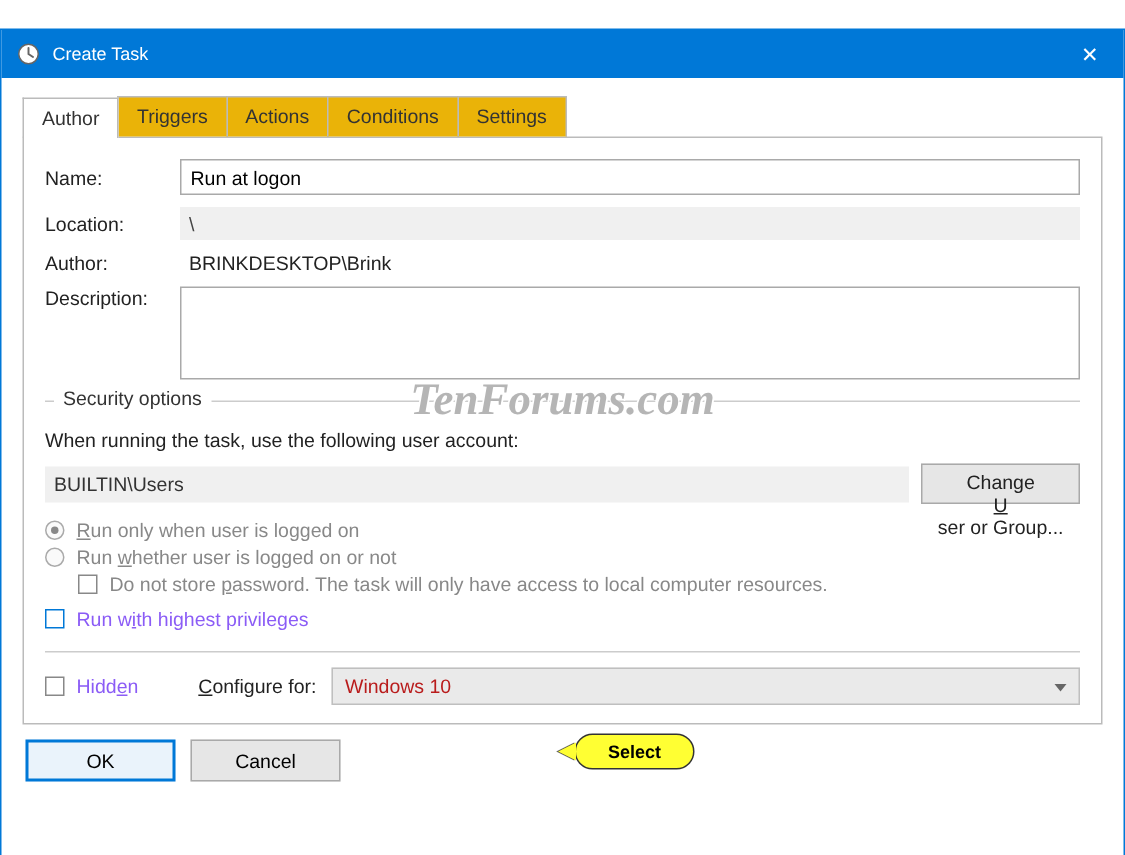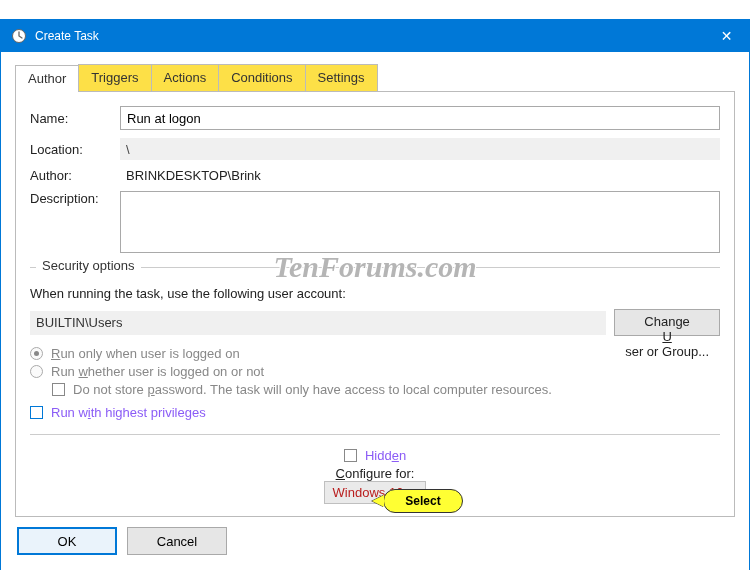--- a/index.html
+++ b/index.html
@@ -5,21 +5,21 @@
 * { box-sizing: border-box; font-family: "Segoe UI", Tahoma, sans-serif; }
 body { margin: 0; background: #fff; width: 750px; height: 570px; position: relative; }
 .window { width: 750px; height: 570px; border: 1px solid #0078d7; background: #fff; display: flex; flex-direction: column; margin-top: 19px; }
 .titlebar { height: 32px; background: #0078d7; color: #fff; display: flex; align-items: center; }
 .titlebar .icon { width: 16px; height: 16px; margin: 0 8px 0 10px; display: flex; align-items: center; justify-content: center; }
 .titlebar .title { font-size: 12px; flex: 1; }
 .titlebar .close { width: 45px; height: 32px; display: flex; align-items: center; justify-content: center; font-size: 14px; }
 .client { flex: 1; padding: 12px 14px 14px 14px; display: flex; flex-direction: column; }
 .tabarea { position: relative; }
 .tabs { display: flex; gap: 0; font-size: 13px; position: relative; z-index: 2; }
-.tab { padding: 5px 12px 6px 12px; border: 1px solid #bbb; background: #fde047; color: #333; border-bottom: none; margin-right: -1px; cursor: default; }
+.tab { padding: 5px 12px 6px 12px; border: 1px solid #bbb; background: #eab308; color: #333; border-bottom: none; margin-right: -1px; cursor: default; }
 .tab.active { background: #fff; position: relative; top: 1px; border-top: 1px solid #bbb; }
 .tabpanel { border: 1px solid #bbb; padding: 14px 14px 12px 14px; background: #fff; font-size: 13px; color: #222; }
 .row { display: flex; align-items: center; margin-bottom: 8px; }
 .row .lbl { width: 90px; color: #222; }
 .textinput { flex: 1; border: 1px solid #a9a9a9; height: 24px; padding: 2px 6px; font-size: 13px; background: #fff; }
 .readfield { flex: 1; background: #f0f0f0; height: 22px; padding: 2px 6px; display: flex; align-items: center; color: #444; }
 .author-row .val { padding-left: 6px; color: #222; }
 .textarea { flex: 1; border: 1px solid #a9a9a9; height: 62px; padding: 4px 6px; font-size: 13px; background: #fff; resize: none; }
 .desc-row { align-items: flex-start; }
 .fieldset { border-top: 1px solid #ccc; margin-top: 14px; padding: 12px 0 0 0; position: relative; }
@@ -28,21 +28,21 @@
 .account-row { display: flex; align-items: center; margin-bottom: 10px; }
 .account-text { flex: 1; background: #f0f0f0; height: 24px; padding: 3px 6px; display: flex; align-items: center; color: #333; }
 .btn { border: 1px solid #a9a9a9; background: #e6e6e6; padding: 4px 10px; font-size: 13px; cursor: default; margin-left: 8px; height: 27px; display: flex; align-items: center; flex-direction: column; }
 .radio-row, .check-row { display: flex; align-items: center; margin: 3px 0; color: #888; }
 .radio-row.enabled, .check-row.enabled { color: #8b5cf6; }
 .radio { width: 13px; height: 13px; border: 1px solid #aaa; border-radius: 50%; margin-right: 8px; display: flex; align-items: center; justify-content: center; background: #fafafa; }
 .radio.selected .dot { width: 5px; height: 5px; border-radius: 50%; background: #888; }
 .checkbox { width: 13px; height: 13px; border: 1px solid #888; margin-right: 8px; background: #fff; display: flex; align-items: center; justify-content: center; }
 .checkbox.blue { border-color: #0078d7; }
 .indent { margin-left: 22px; }
-.bottom-row { display: flex; align-items: center; margin-top: 10px; flex-direction: column; }
+.bottom-row { display: flex; align-items: center; margin-top: 10px; }
 .bottom-row .gap { width: 40px; }
 .config-dd { flex: 1; border: 1px solid #bfbfbf; background: #eaeaea; height: 25px; padding: 3px 22px 3px 8px; display: flex; align-items: center; color: #b91c1c; position: relative; font-size: 13px; }
 .config-dd::after { content: ""; position: absolute; right: 8px; top: 10px; border-left: 4px solid transparent; border-right: 4px solid transparent; border-top: 5px solid #666; }
 .footer { display: flex; justify-content: flex-start; gap: 10px; padding: 10px 2px 0 2px; }
 .footer .fbtn { width: 100px; height: 28px; border: 1px solid #a9a9a9; background: #e6e6e6; font-size: 13px; display: flex; align-items: center; justify-content: center; }
 .footer .fbtn.primary { border: 2px solid #0078d7; background: #eaf3fb; }
 .underline { text-decoration: underline; }
 .dim { color: #888; }
 .callout { position: absolute; left: 383px; top: 489px; width: 80px; height: 24px; background: #ffff33; border: 1px solid #333; border-radius: 12px; display: flex; align-items: center; justify-content: center; font-size: 12px; font-weight: 600; pointer-events: none; z-index: 10; }
 .callout::before { content: ""; position: absolute; left: -12px; top: 50%; transform: translateY(-50%); border-top: 6px solid transparent; border-bottom: 6px solid transparent; border-right: 12px solid #ffff33; filter: drop-shadow(-1px 0 0 #333); }

